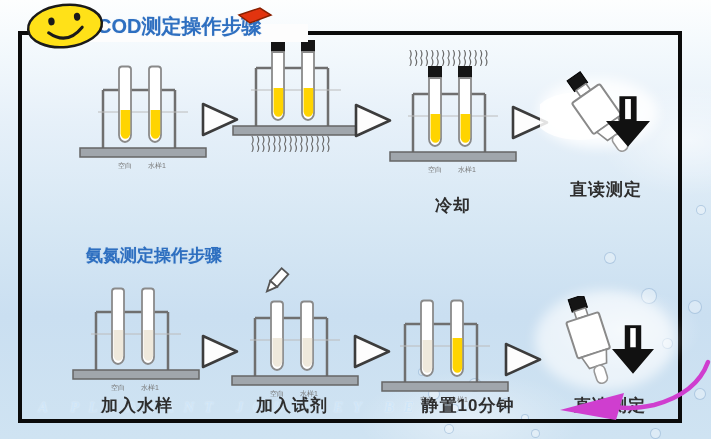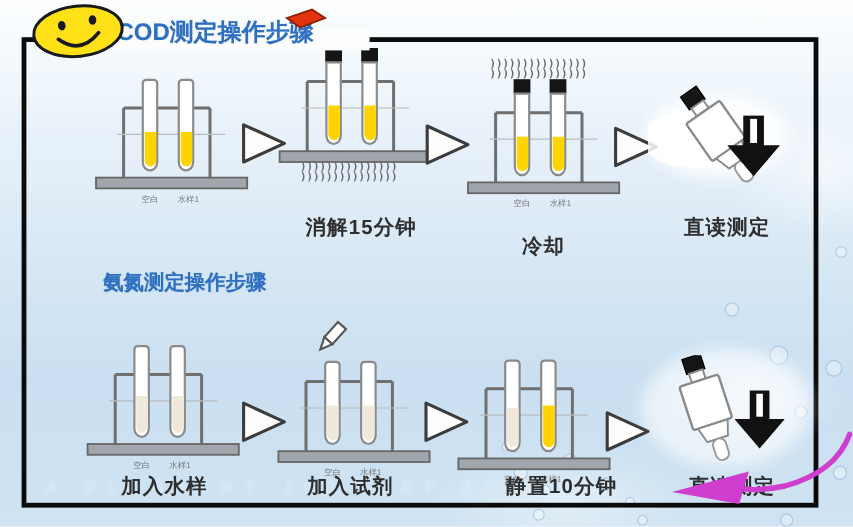--- a/index.html
+++ b/index.html
@@ -72,21 +72,21 @@
       <ellipse cx="56" cy="18" rx="3.2" ry="4" fill="#1a1a1a"></ellipse>
       <path d="M26,31 Q43,46 60,29" fill="none" stroke="#1a1a1a" stroke-width="3" stroke-linecap="round"></path>
     </g>
   </svg>
 
   <svg class="flag" width="40" height="24" viewBox="0 0 40 24">
     <polygon points="3,9 24,2 35,9 14,17" stroke="#8a2000" stroke-width="1.5" fill="#e2340f"></polygon>
   </svg>
 
   <div class="sec-title t1" style="color: rgb(46, 111, 192);">COD测定操作步骤</div>
-  <div class="sec-title t2" style="color: rgb(46, 111, 192);">氨氮测定操作步骤</div>
+  <div class="sec-title t2" style="color: rgb(46, 111, 192); margin-top: 20px;">氨氮测定操作步骤</div>
 
   <svg class="rack" style="left:78px;top:58px;" width="130" height="122" viewBox="0 0 130 118">
     <path d="M25,30 V88 M97,30 V88 M25,30 H97" fill="none" stroke-width="2.5" stroke="#6f6f6f"></path>
     <line x1="20" y1="52" x2="110" y2="52" stroke="#bcbcbc" stroke-width="1"></line>
     <path d="M41,9 v66 a6,7 0 0 0 12,0 v-66 a3,3 0 0 0 -3,-2.5 h-6 a3,3 0 0 0 -3,2.5 z" fill="#ffffff" stroke="#8a8a8a" stroke-width="1.8"></path>
     <path d="M42.6,50 v24 a5,6.5 0 0 0 9.6,0 v-24 z" fill="#ffd400"></path>
     <path d="M71,9 v66 a6,7 0 0 0 12,0 v-66 a3,3 0 0 0 -3,-2.5 h-6 a3,3 0 0 0 -3,2.5 z" fill="#ffffff" stroke="#8a8a8a" stroke-width="1.8"></path>
     <path d="M72.6,50 v24 a5,6.5 0 0 0 9.6,0 v-24 z" fill="#ffd400"></path>
     <rect x="2" y="88" width="126" height="9" stroke="#666" stroke-width="1.5" fill="#a0a6ac"></rect>
     <text x="47" y="108" font-size="7" fill="#777" text-anchor="middle">空白</text>
@@ -147,21 +147,20 @@
       <rect x="-17" y="-25" width="34" height="38" rx="2" fill="#ffffff" stroke="#8a8a8a" stroke-width="2"></rect>
       <polygon points="-13,13 13,13 9,26 -9,26" fill="#ffffff" stroke="#8a8a8a" stroke-width="1.6"></polygon>
       <rect x="-5.5" y="26" width="11" height="18" rx="5" fill="#ffffff" stroke="#999" stroke-width="1.6"></rect>
     </g>
   </svg>
   <svg class="darrow" style="left:606px;top:96px;" width="44" height="52" viewBox="0 0 46 54">
     <polygon points="14,0 32,0 32,26 46,26 23,53 0,26 14,26" fill="#111"></polygon>
     <rect x="20" y="3" width="6" height="21" fill="#ffffff"></rect>
   </svg>
 
-  <div class="step-caption" style="left:301px;top:178px;">消解15分钟</div>
   <div class="step-caption" style="left:453px;top:178px;margin-top:16px;">冷却</div>
   <div class="step-caption" style="left:606px;top:178px;">直读测定</div>
 
   <svg class="rack" style="left:71px;top:280px;" width="130" height="122" viewBox="0 0 130 118">
     <path d="M25,30 V88 M97,30 V88 M25,30 H97" fill="none" stroke-width="2.5" stroke="#6f6f6f"></path>
     <line x1="20" y1="52" x2="110" y2="52" stroke="#bcbcbc" stroke-width="1"></line>
     <path d="M41,9 v66 a6,7 0 0 0 12,0 v-66 a3,3 0 0 0 -3,-2.5 h-6 a3,3 0 0 0 -3,2.5 z" fill="#ffffff" stroke="#8a8a8a" stroke-width="1.8"></path>
     <path d="M42.6,48 v26 a5,6.5 0 0 0 9.6,0 v-26 z" fill="#efe9dc"></path>
     <path d="M71,9 v66 a6,7 0 0 0 12,0 v-66 a3,3 0 0 0 -3,-2.5 h-6 a3,3 0 0 0 -3,2.5 z" fill="#ffffff" stroke="#8a8a8a" stroke-width="1.8"></path>
     <path d="M72.6,48 v26 a5,6.5 0 0 0 9.6,0 v-26 z" fill="#efe9dc"></path>

